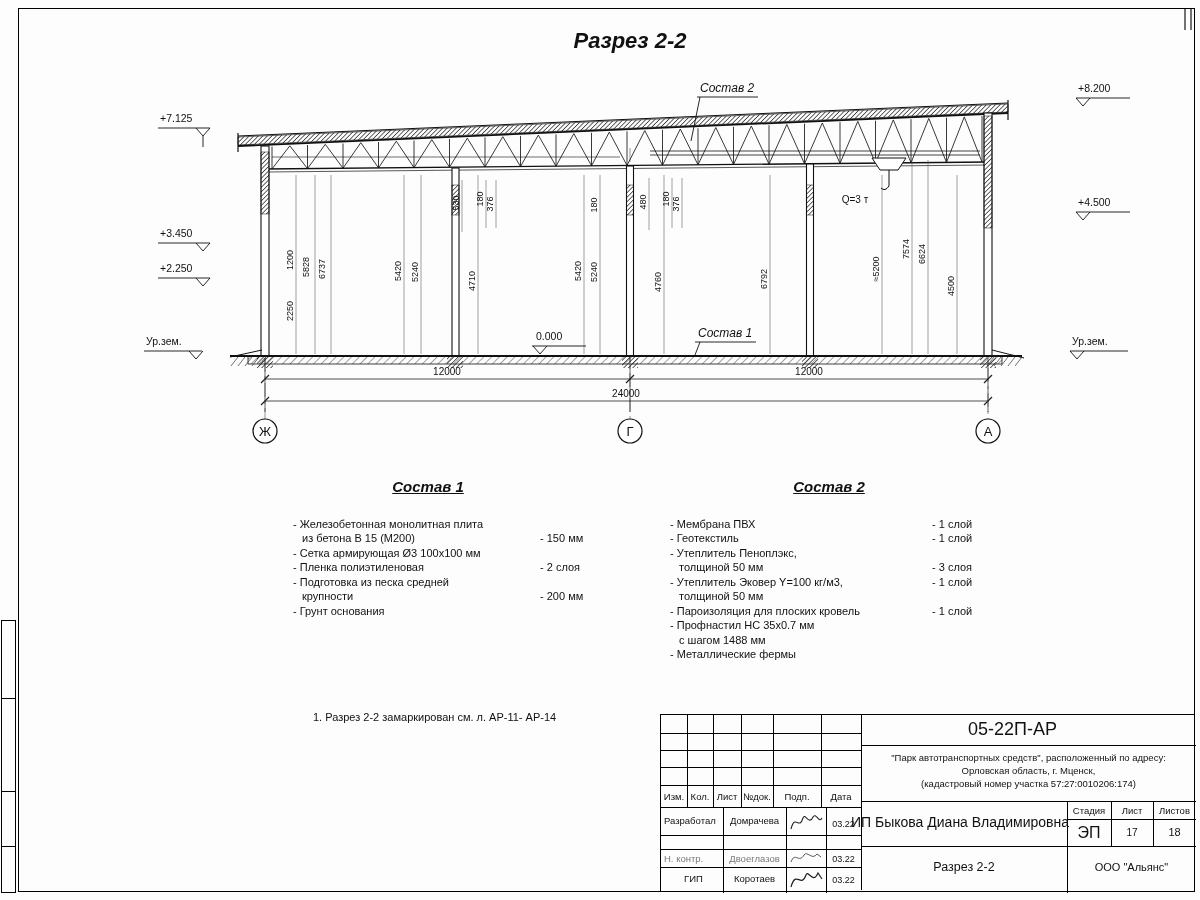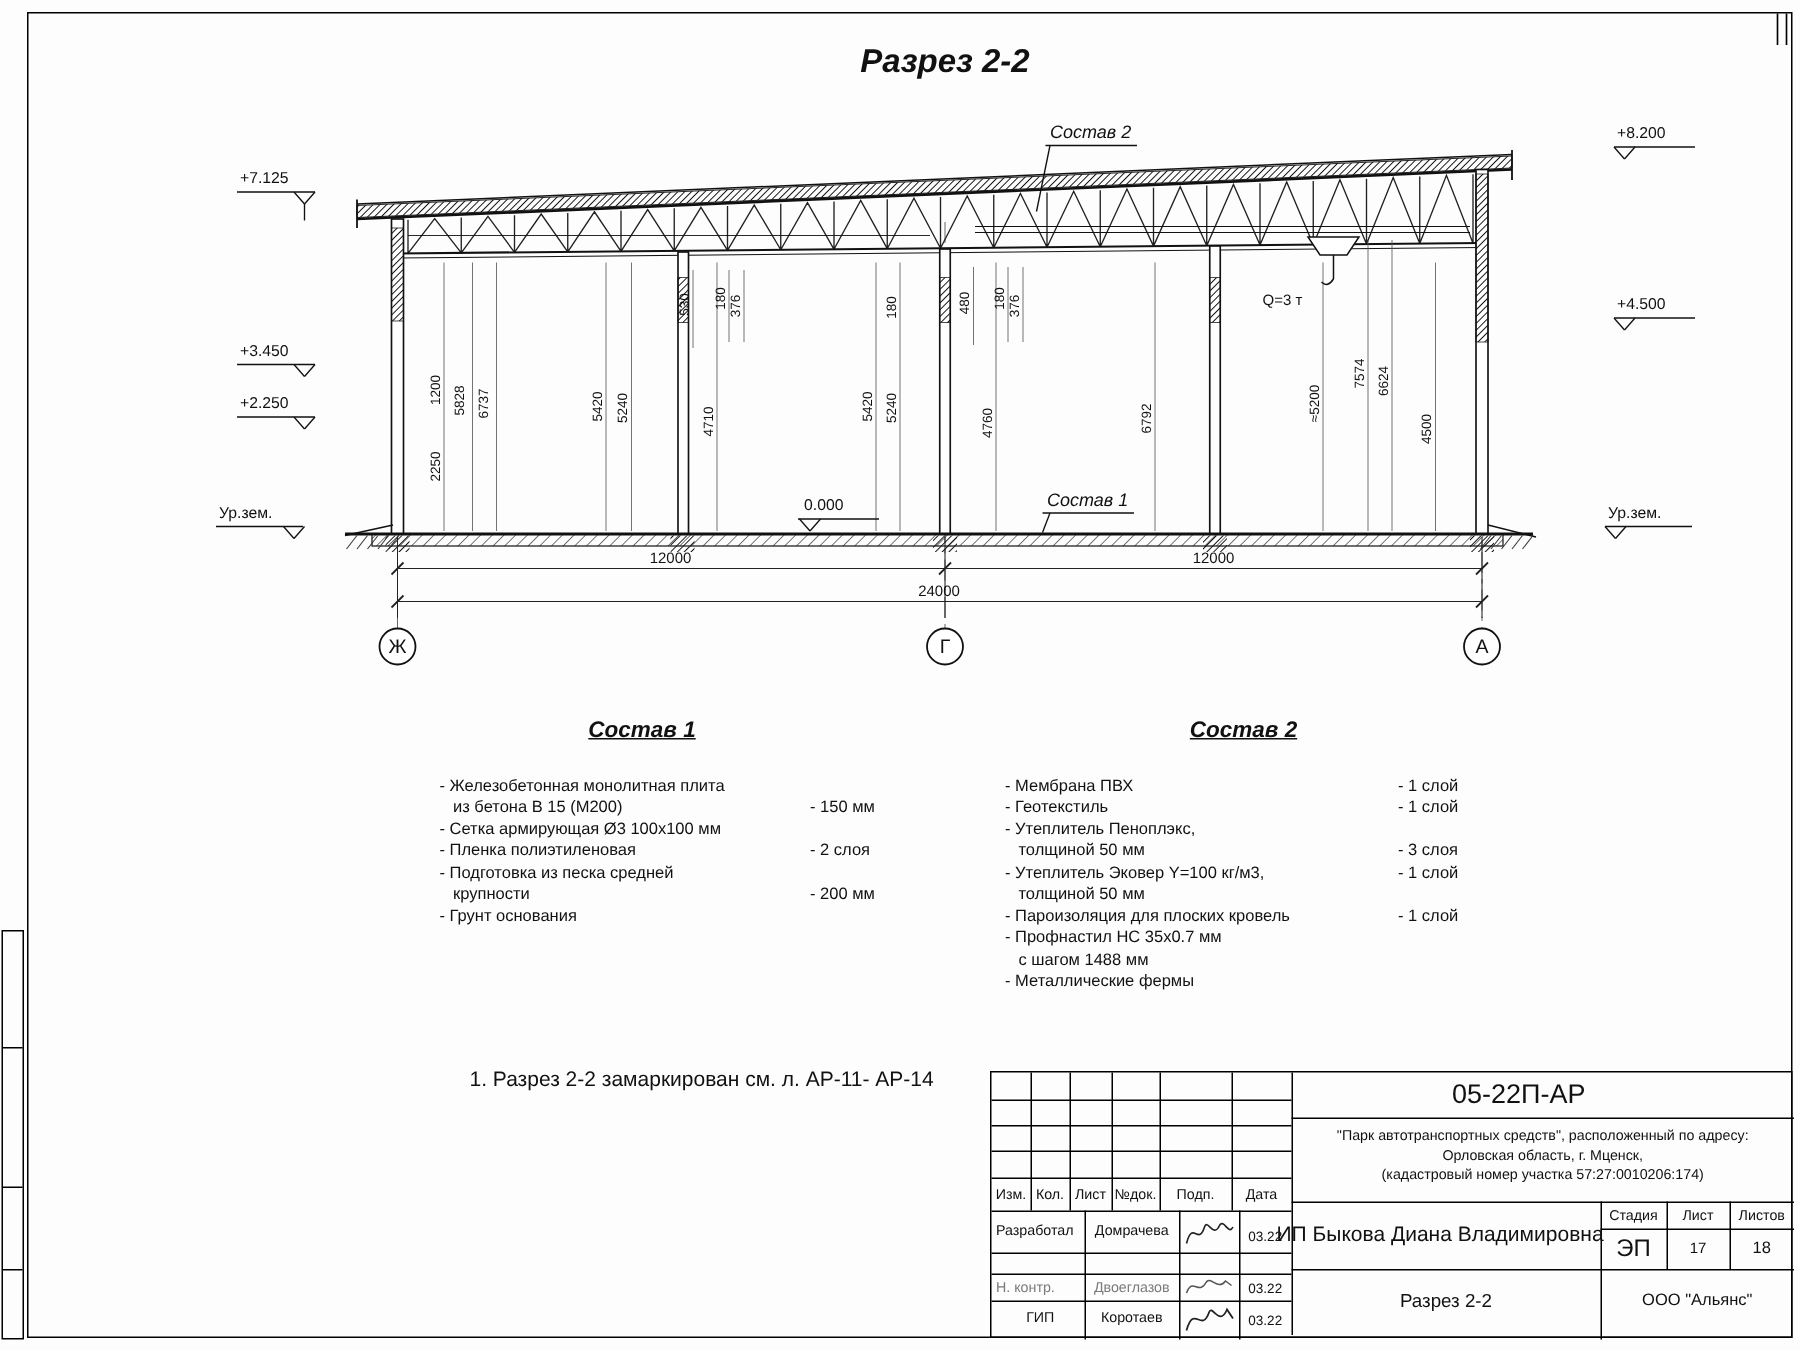--- a/index.html
+++ b/index.html
@@ -21,21 +21,21 @@
   .crane-t{font-size:10px;text-anchor:middle}
   
   .page-title{font-size:22px;font-weight:bold;font-style:italic;text-align:center}
   .list{font-size:11px;line-height:14.5px}
   .list-title{text-align:center;font-style:italic;font-weight:bold;font-size:15px;text-decoration:underline;margin-bottom:22px}
   .ln{position:relative;white-space:nowrap}
   .ln .v{position:absolute;top:0}
   .s1 .v{left:247px}
   .s2 .v{left:262px}
   .cont{padding-left:9px}
-  .note{font-size:14px}
+  .note{font-size:11px}
   
   .tb{border:1.6px solid #000}
   .tcell{position:absolute;font-size:9.5px;text-align:center;white-space:nowrap;line-height:11px}
   .muted{color:#7a7a7a}
 </style>
 </head>
 <body>
 
 <div class="abs frame" style="left:18px;top:8px;width:1177px;height:884px"></div>
 <div class="abs strip" style="left:1px;top:620px;width:15px;height:273px">

